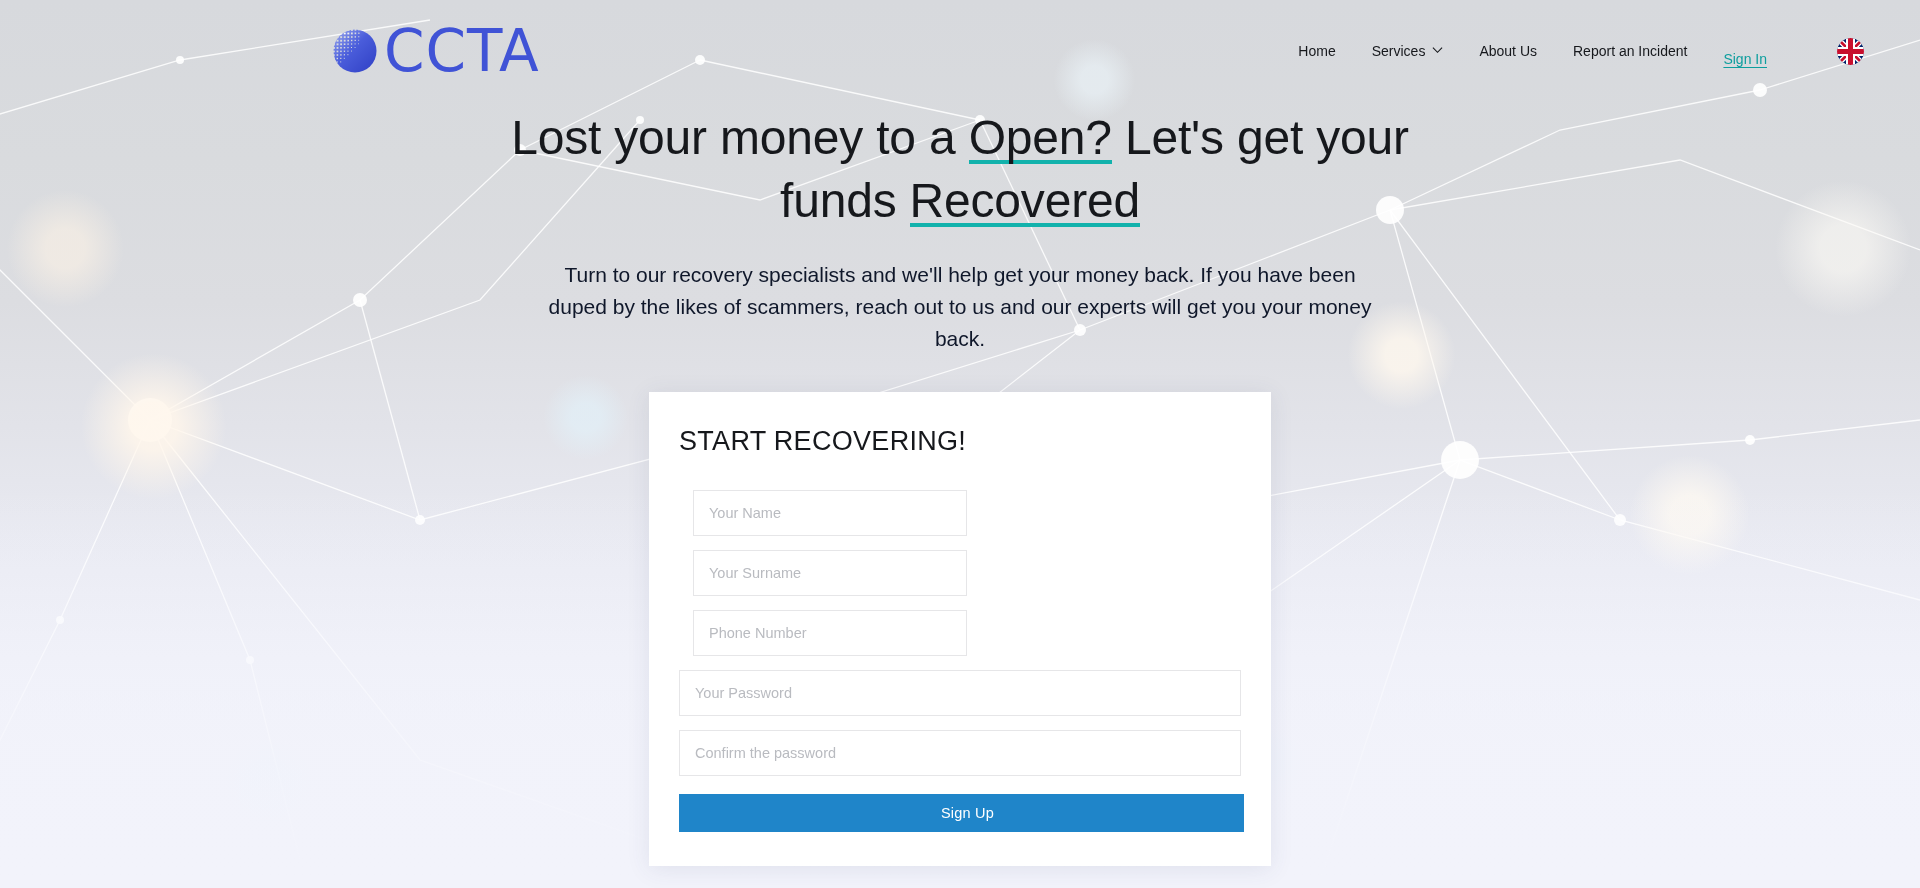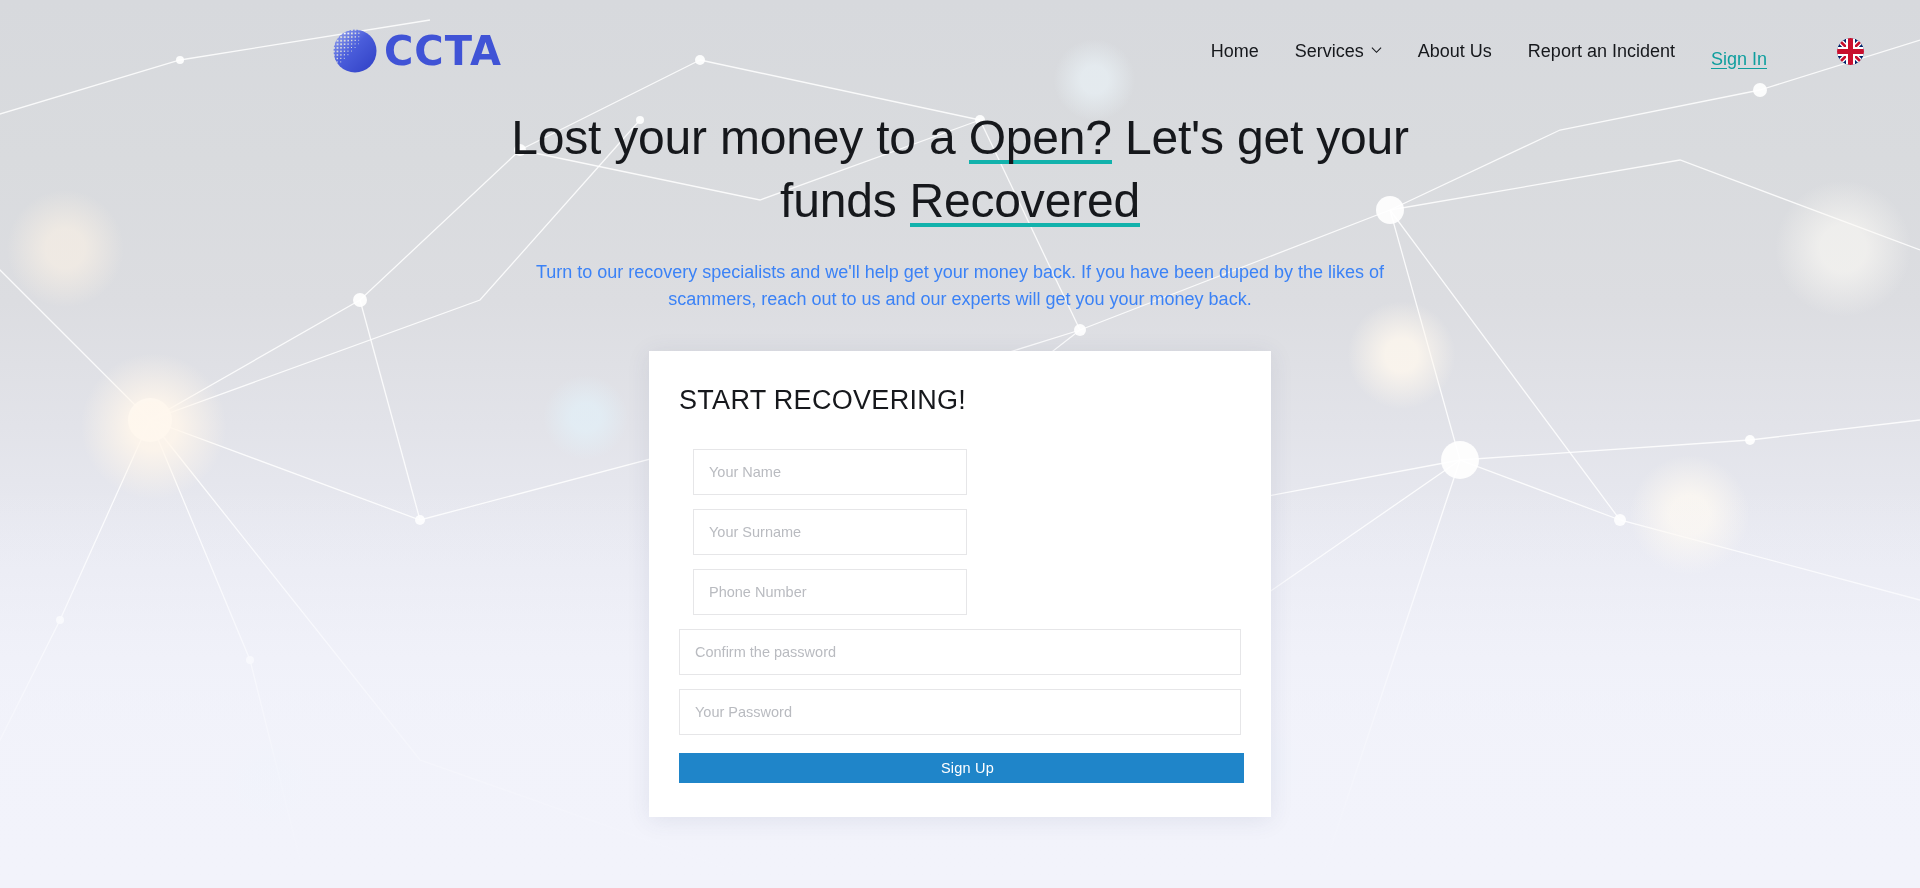--- a/index.html
+++ b/index.html
@@ -49,31 +49,31 @@
   
   .site-header {
     position: relative; z-index: 5;
     display: flex; align-items: center;
     height: 102px;
     padding: 0 56px 0 332px;
   }
   .brand { display: flex; align-items: center; gap: 6px; }
   .brand-mark { width: 46px; height: 46px; display: block; }
   .brand-text {
-    font-size: 40px; letter-spacing: 1px;
-    color: #4053d6; font-weight: 700; line-height: 1;
+    font-size: 58px; letter-spacing: 1px;
+    color: #4053d6; font-weight: 400; line-height: 1;
     font-family: "DejaVu Sans", sans-serif;
   }
 
   .main-nav {
     margin-left: auto;
     display: flex; align-items: center; gap: 0;
   }
   .nav-link {
-    font-size: 18px; color: #16181c;
+    font-size: 14px; color: #16181c;
     padding: 8px 18px; text-decoration: none;
     white-space: nowrap; cursor: pointer;
     display: inline-flex; align-items: center; gap: 7px;
   }
   .nav-link.signin {
     color: #0e9e9e;
     text-decoration: underline;
     text-underline-offset: 3px;
     margin-top: 16px;
   }
@@ -101,22 +101,22 @@
     letter-spacing: -0.2px;
   }
   .hl {
     position: relative;
     white-space: nowrap;
     box-shadow: inset 0 -5px 0 -1px #12b2ac;
   }
   .hero-sub {
     margin: 26px auto 0;
     max-width: 855px;
-    font-size: 18px; line-height: 1.52;
-    color: #3b82f6;
+    font-size: 21px; line-height: 1.52;
+    color: #0f172a;
   }
 
   
   .signup-card {
     position: relative; z-index: 4;
     width: 622px;
     margin: 38px auto 0;
     background: #ffffff;
     padding: 34px 30px 34px;
     box-shadow: 0 3px 22px rgba(60,70,110,.10);
@@ -144,21 +144,21 @@
     color: #3a3d42;
     padding: 0 15px;
     font-family: "Liberation Sans", sans-serif;
     outline: none;
   }
   .field::placeholder { color: #b9bbc0; }
   .field.half { width: 274px; margin-left: 14px; }
   .field.full { width: 565px; }
   .submit-btn {
     margin-top: 18px;
-    width: 565px; height: 30px;
+    width: 565px; height: 38px;
     background: #1f85c9;
     border: none; color: #ffffff;
     font-size: 14.5px;
     font-family: "Liberation Sans", sans-serif;
     cursor: pointer;
     letter-spacing: .2px;
     padding-left: 12px;
   }
 </style>
 </head>
@@ -357,18 +357,18 @@
   <p class="hero-sub">Turn to our recovery specialists and we'll help get your money back. If you have been duped by the likes of scammers, reach out to us and our experts will get you your money back.</p>
 </section>
 
 <section class="signup-card">
   <h2 class="card-title">START RECOVERING!</h2>
 
   <div class="form-grid">
     <input class="field half" type="text" placeholder="Your Name" style="">
     <input class="field half" type="text" placeholder="Your Surname" style="">
     <input class="field half" type="text" placeholder="Phone Number" style="">
+    <input class="field full" type="password" placeholder="Your Password" style="">
     <input class="field full" type="password" placeholder="Confirm the password" style="">
-    <input class="field full" type="password" placeholder="Your Password" style="">
   </div>
 
   <button class="submit-btn">Sign Up</button>
 </section>
 
 </body></html>

